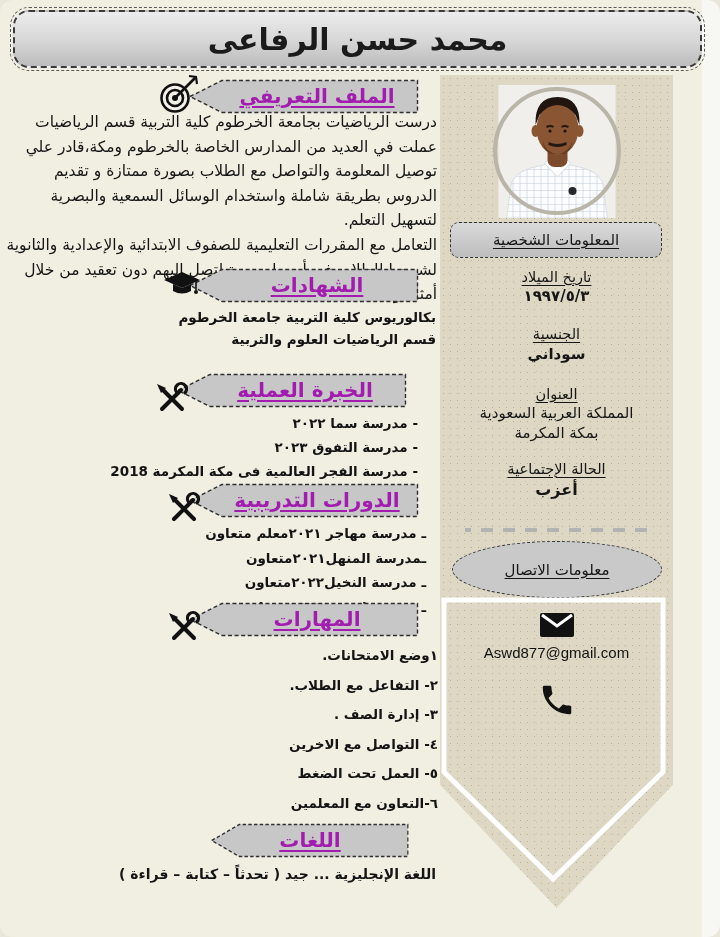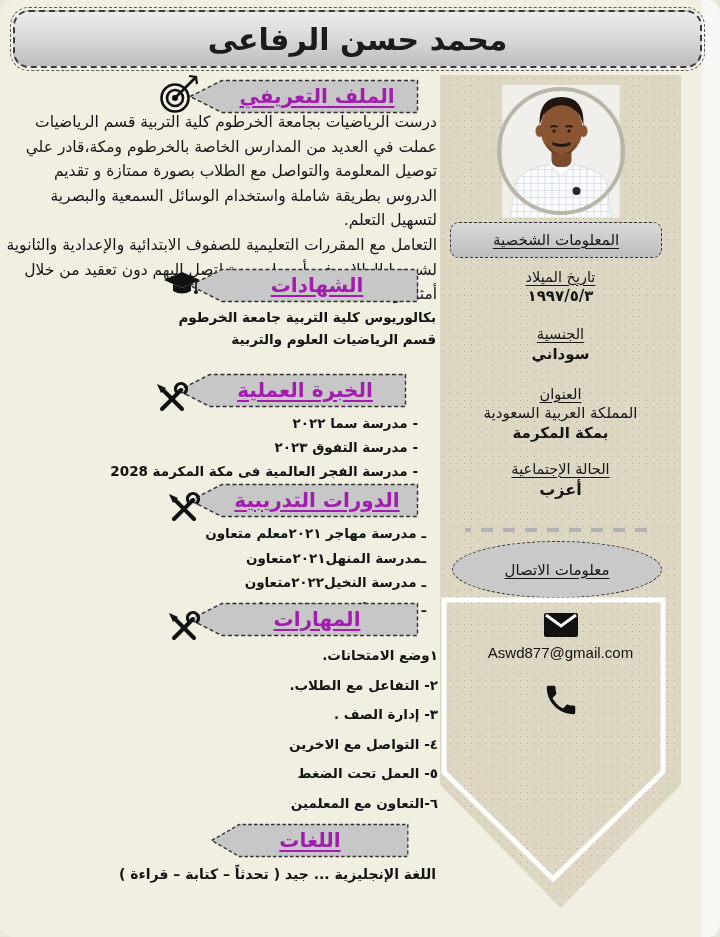--- a/index.html
+++ b/index.html
@@ -30,21 +30,21 @@
   .exp-block{top:411px;font-size:13.5px;line-height:24px;}
   .course-block{top:521px;font-size:13.5px;line-height:24.5px;padding-left:8px;}
   .skill-block{top:641px;font-size:13.5px;line-height:29.5px;padding-left:20px;}
   .lang-block{top:862px;font-size:14px;line-height:24px;padding-left:18px;}
 
   
   .sidebar{position:absolute;left:440px;top:75px;width:233px;height:833px;
     background-color:#ddd7c3;
     background-image:radial-gradient(#b7af96 0.9px,transparent 0.9px),radial-gradient(#cdc6ad 0.9px,transparent 0.9px);
     background-size:7px 7px,11px 11px;background-position:0 0,3px 5px;
-    clip-path:polygon(0 0,100% 0,100% 85.2%,50% 100%,0 85.2%);padding-left:8px;}
+    clip-path:polygon(0 0,100% 0,100% 85.2%,50% 100%,0 85.2%);}
   .photo-rect{position:absolute;left:50%;top:10px;transform:translateX(-50%);width:117px;height:133px;background:#f0efeb;overflow:hidden;}
   .photo-ring{position:absolute;left:50%;top:12px;transform:translateX(-50%);width:128px;height:128px;border-radius:50%;
     border:4px solid #b9b5a8;box-sizing:border-box;}
   .info-header{position:absolute;left:10px;top:147px;width:212px;height:36px;
     background:linear-gradient(180deg,#dadada,#bdbdbd);border:1.5px dashed #333;border-radius:9px;
     display:flex;align-items:center;justify-content:center;font-size:15px;
     text-decoration:underline;text-underline-offset:3px;box-sizing:border-box;}
   .sb-label{position:absolute;left:0;width:100%;text-align:center;font-size:14.5px;
     text-decoration:underline;text-underline-offset:3px;}
   .sb-value{position:absolute;left:0;width:100%;text-align:center;font-size:15px;font-weight:bold;}
@@ -122,21 +122,21 @@
           <line x1="27" y1="9" x2="8" y2="28"></line>
         </g>
         <path d="M3 3 L12 7 L7 12 Z" fill="#111"></path>
         <circle cx="27" cy="8" r="5.5" fill="none" stroke="#111" stroke-width="3.2" stroke-dasharray="26 9" transform="rotate(140 27 8)"></circle>
       </svg>
     </span>
   </div>
   <div class="block exp-block">
     <div>- مدرسة سما ٢٠٢٢</div>
     <div>- مدرسة التفوق ٢٠٢٣</div>
-    <div>- مدرسة الفجر العالمية فى مكة المكرمة 2028</div>
+    <div>- مدرسة الفجر العالمية فى مكة المكرمة 2018</div>
   </div>
 
   <div class="banner" style="left:188px;top:482px;">
     <svg class="shape" viewBox="0 0 232 37" preserveAspectRatio="none">
       <polygon points="2,18.5 34,2.5 229.5,2.5 229.5,34.5 34,34.5" fill="#c7c7c7" stroke="#2f2f2f" stroke-width="1.4" stroke-dasharray="4 2.6"></polygon>
     </svg>
     <span class="t">الدورات التدريبية</span>
     <span class="ic" style="left:-22px;top:9px;">
       <svg width="34" height="34" viewBox="0 0 34 34">
         <g stroke="#111" stroke-width="4" stroke-linecap="round">
@@ -224,21 +224,21 @@
     </div>
 
     <div class="sb-label" style="top:194px;">تاريخ الميلاد</div>
     <div class="sb-value" style="top:212px;">١٩٩٧/٥/٣</div>
 
     <div class="sb-label" style="top:251px;">الجنسية</div>
     <div class="sb-value" style="top:270px;">سوداني</div>
 
     <div class="sb-label" style="top:311px;">العنوان</div>
     <div class="sb-value" style="top:329px;font-weight:normal;">المملكة العربية السعودية</div>
-    <div class="sb-value" style="top:349px;font-weight:bold;">بمكة المكرمة</div>
+    <div class="sb-value" style="top:349px;font-weight:normal;">بمكة المكرمة</div>
 
     <div class="sb-label" style="top:386px;">الحالة الإجتماعية</div>
     <div class="sb-value" style="top:405px;font-size:16px;">أعزب</div>
 
     <div class="divider"></div>
 
     <div class="contact-oval">
       <span>معلومات الاتصال</span>
     </div>
 

